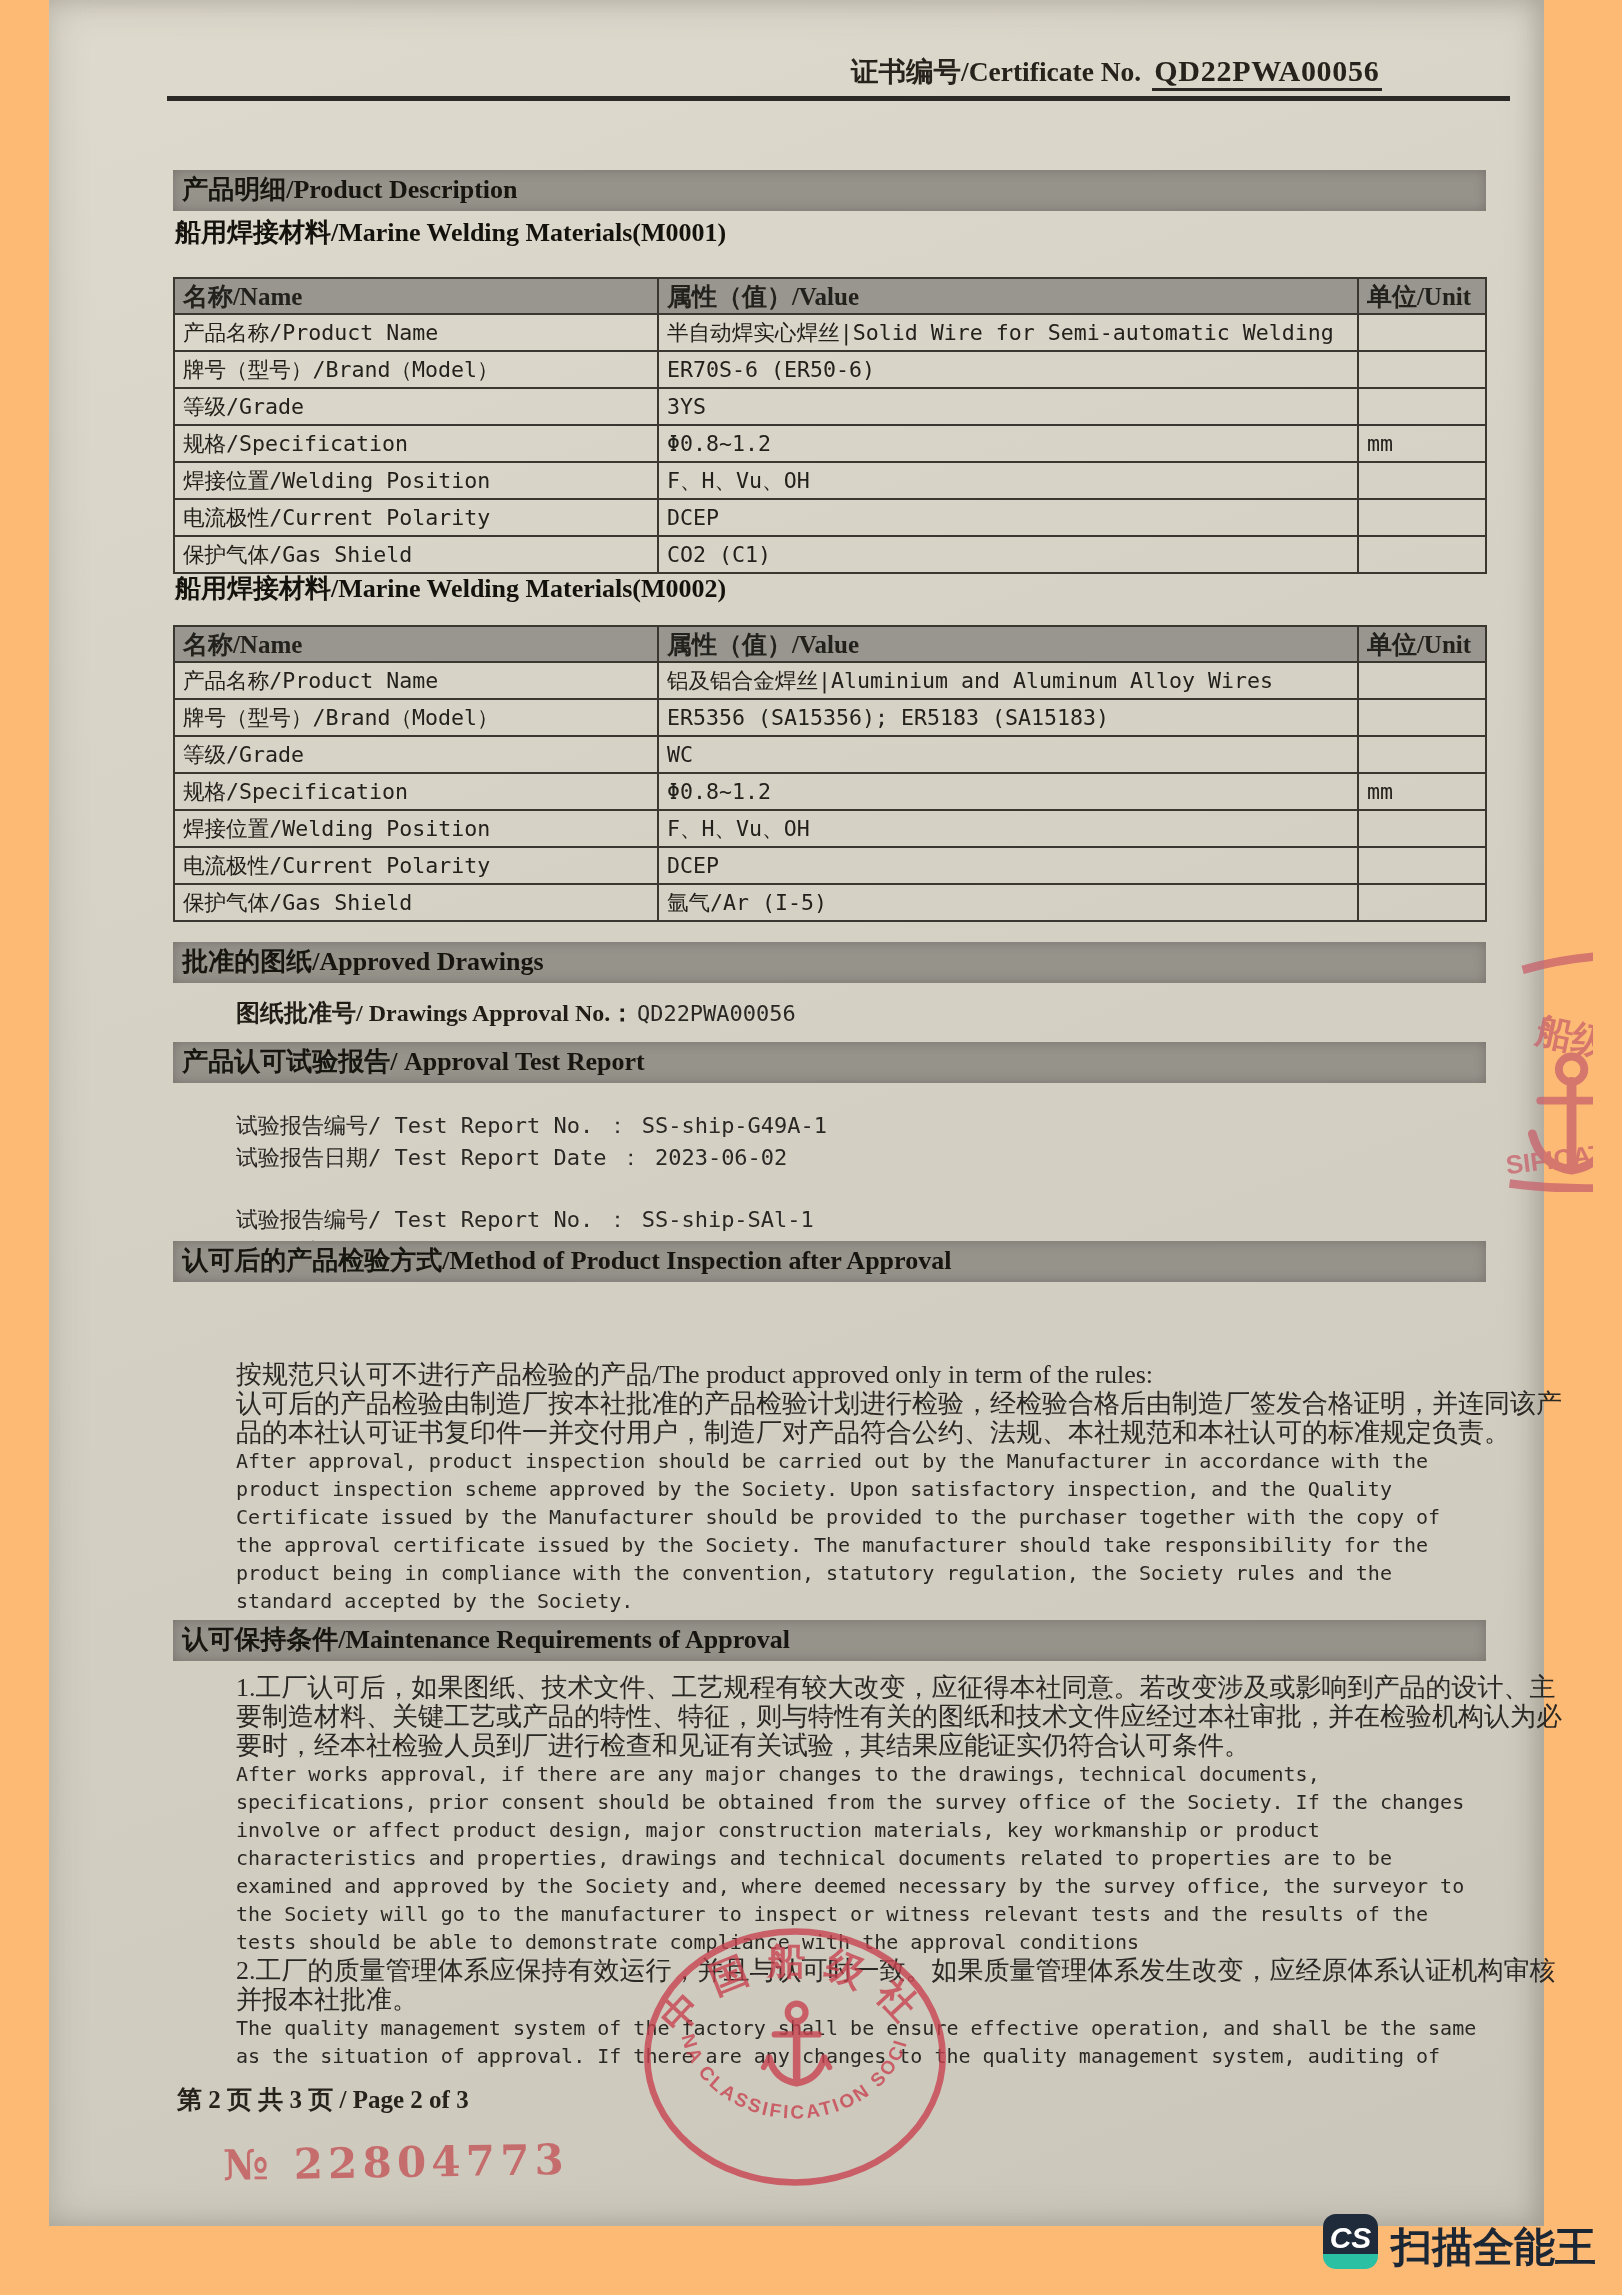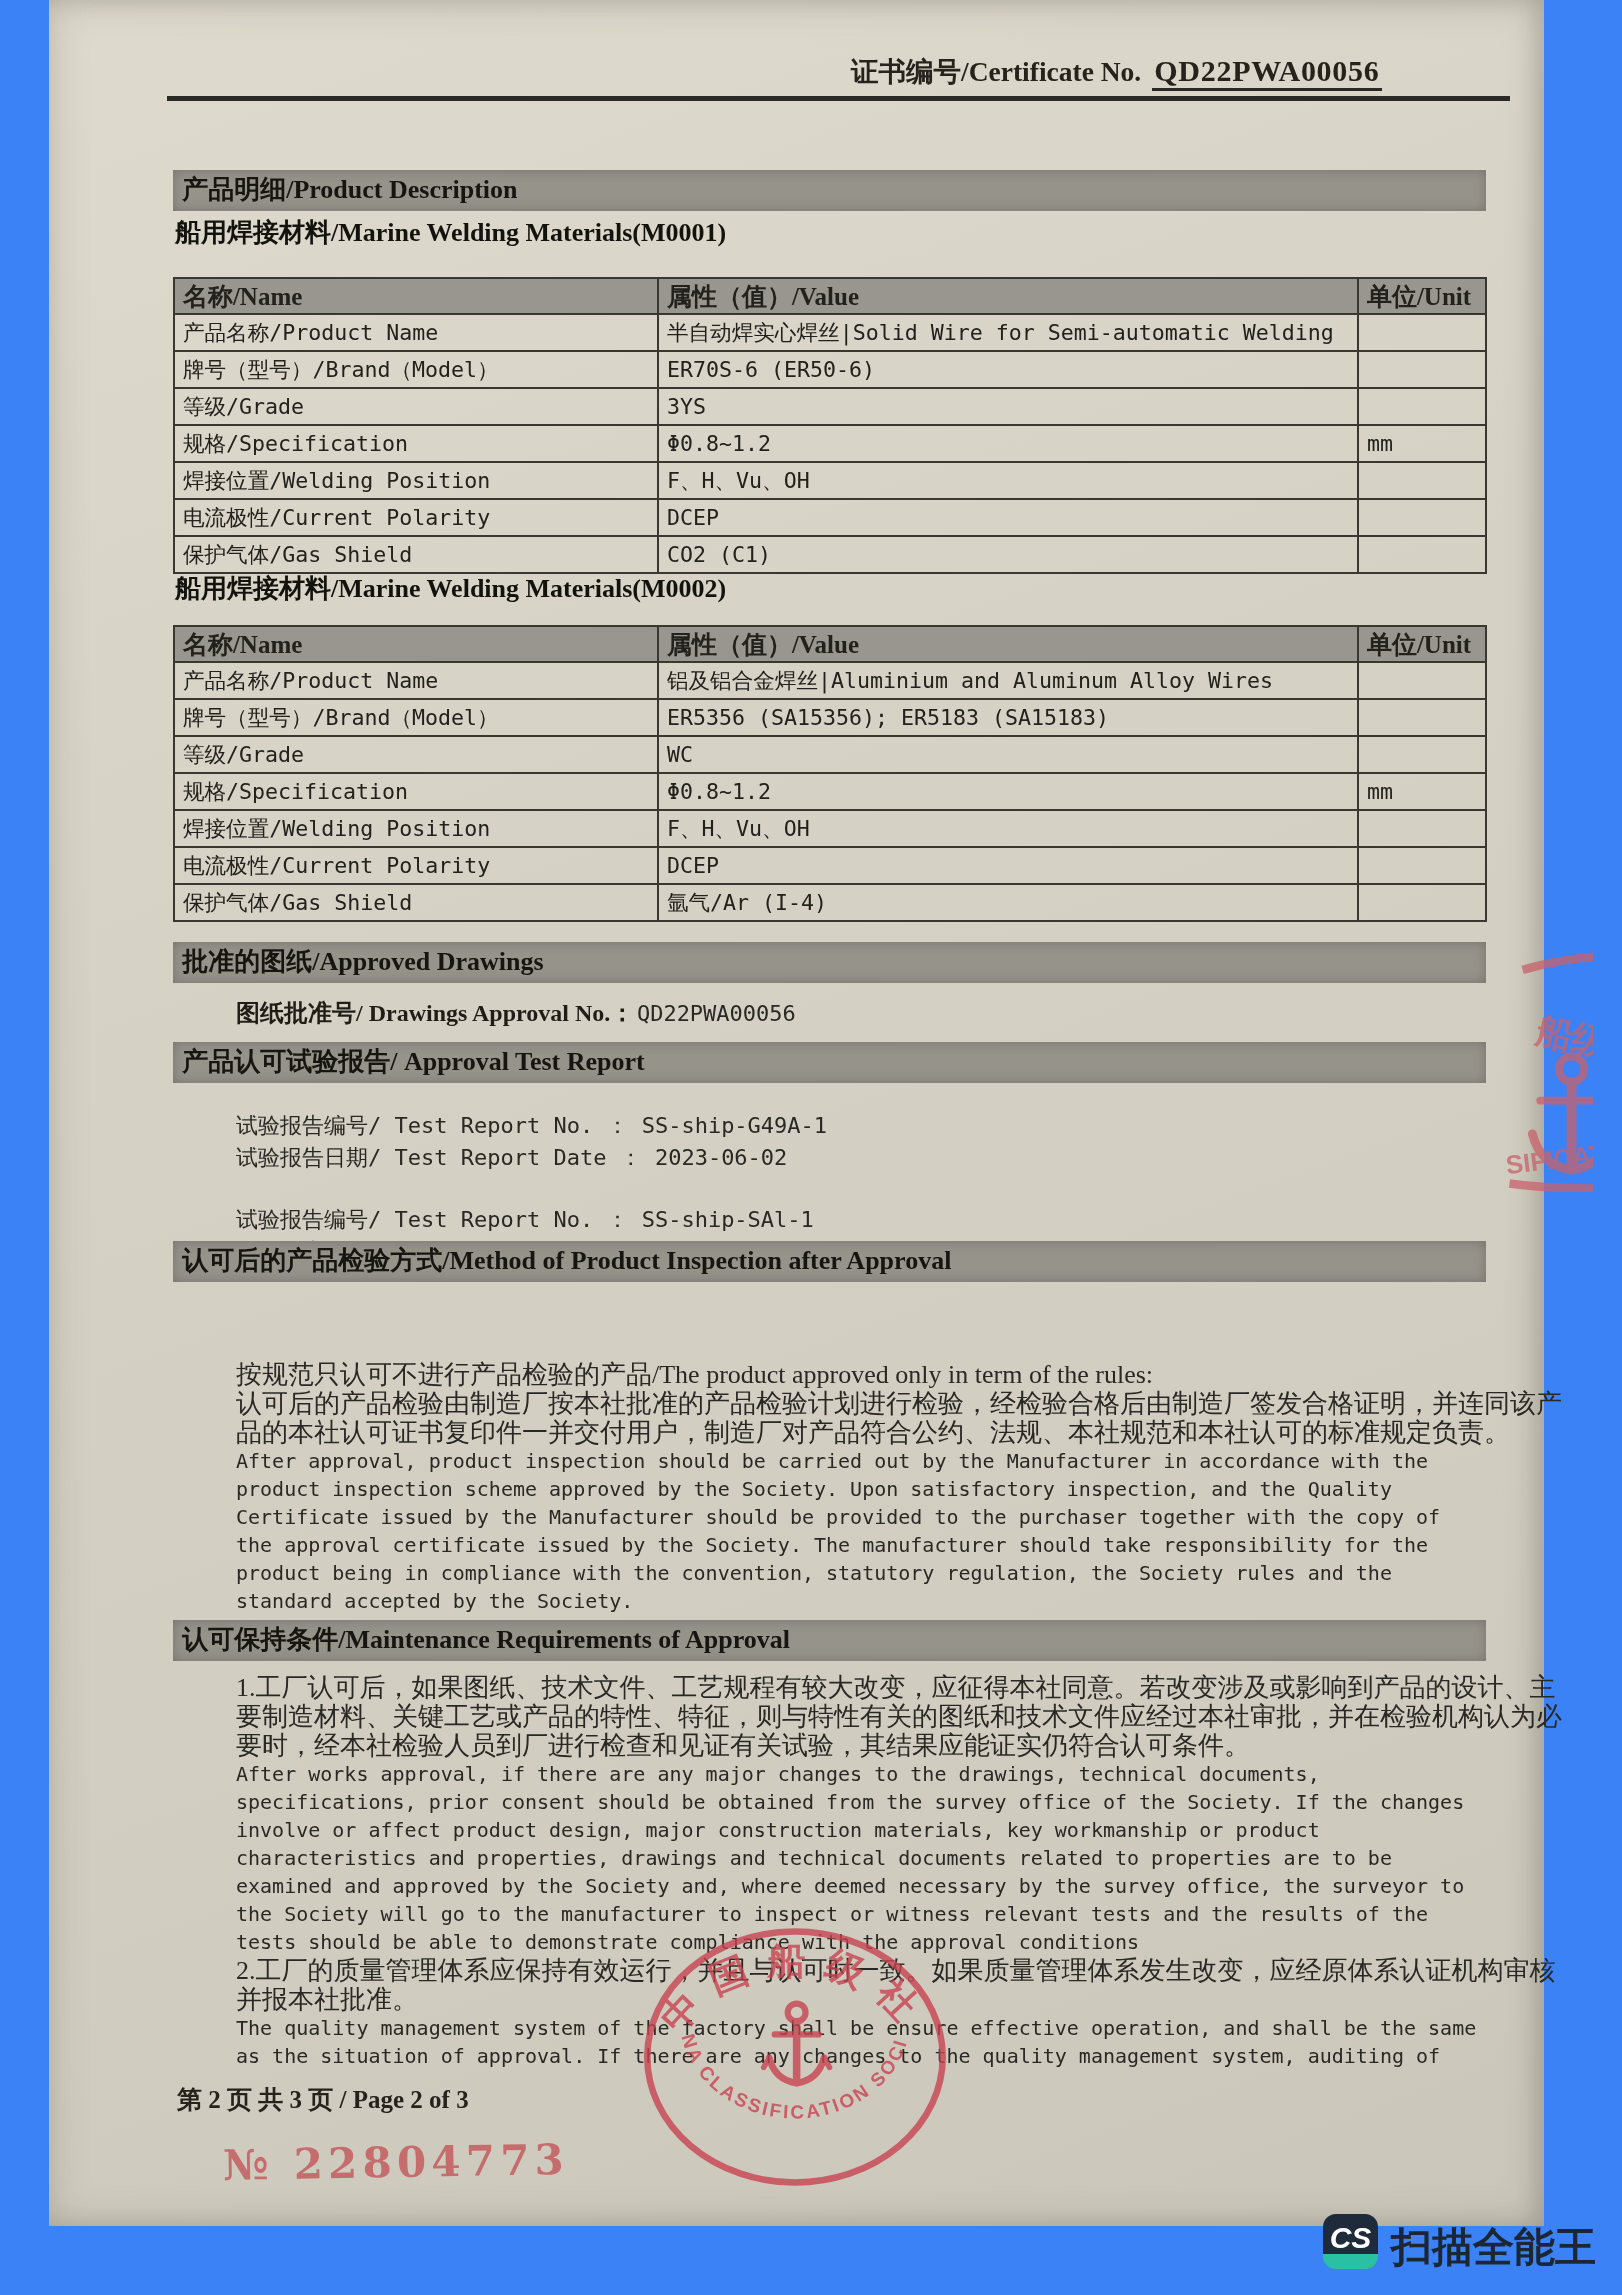--- a/index.html
+++ b/index.html
@@ -1,16 +1,16 @@
 <!DOCTYPE html>
 <html style="font-size:10.5px"><head>
 <meta charset="utf-8">
 <style>
   html,body{margin:0;padding:0;background:#ffffff;width:1623px;height:2295px;overflow:hidden;}
-  .page{position:relative;width:1623px;height:2295px;background:#3b82f6;font-family:"Liberation Serif",serif;}
+  .page{position:relative;width:1623px;height:2295px;background:#fdba74;font-family:"Liberation Serif",serif;}
   .paper{position:absolute;left:49px;top:0;width:1495px;height:2226px;
          background:linear-gradient(160deg,#dedacd 0%,#d6d2c6 35%,#d0ccc0 75%,#cac6ba 100%);
          box-shadow:inset 0 0 39px rgba(90,85,70,.25), inset -9.2px 0 19.6px rgba(90,85,70,.18);}
   .cert-line{position:absolute;top:54px;right:162px;white-space:nowrap;color:#26231d;
              font:bold 27.5px "Liberation Serif",serif;}
   .cert-no{font-size:30px;border-bottom:3.3px solid #2b2925;padding:0 2.6px 1.3px 2.6px;margin-left:10.5px;letter-spacing:0.7px;}
   .rule{position:absolute;top:96px;left:118px;width:1343px;height:4.6px;background:#2b2a26;}
   .bar{position:absolute;left:124px;width:1313px;height:41px;background:#96938b;
        color:#17150f;font:bold 26px "Liberation Serif",serif;line-height:39px;
        padding-left:9.2px;box-sizing:border-box;white-space:nowrap;
@@ -144,21 +144,21 @@
         <td>F、H、Vu、OH</td>
         <td></td>
       </tr>
       <tr>
         <td>电流极性/Current Polarity</td>
         <td>DCEP</td>
         <td></td>
       </tr>
       <tr>
         <td>保护气体/Gas Shield</td>
-        <td>氩气/Ar (I-4)</td>
+        <td>氩气/Ar (I-5)</td>
         <td></td>
       </tr>
     </tbody>
       </table>
 
     <div class="bar" style="top:942px;">批准的图纸/Approved Drawings</div>
 
     <div class="lineblock" style="top:997px;left:187px;">
       <span class="label-strong">图纸批准号/ Drawings Approval No.：</span>
       <span class="mono val34">QD22PWA00056</span>

